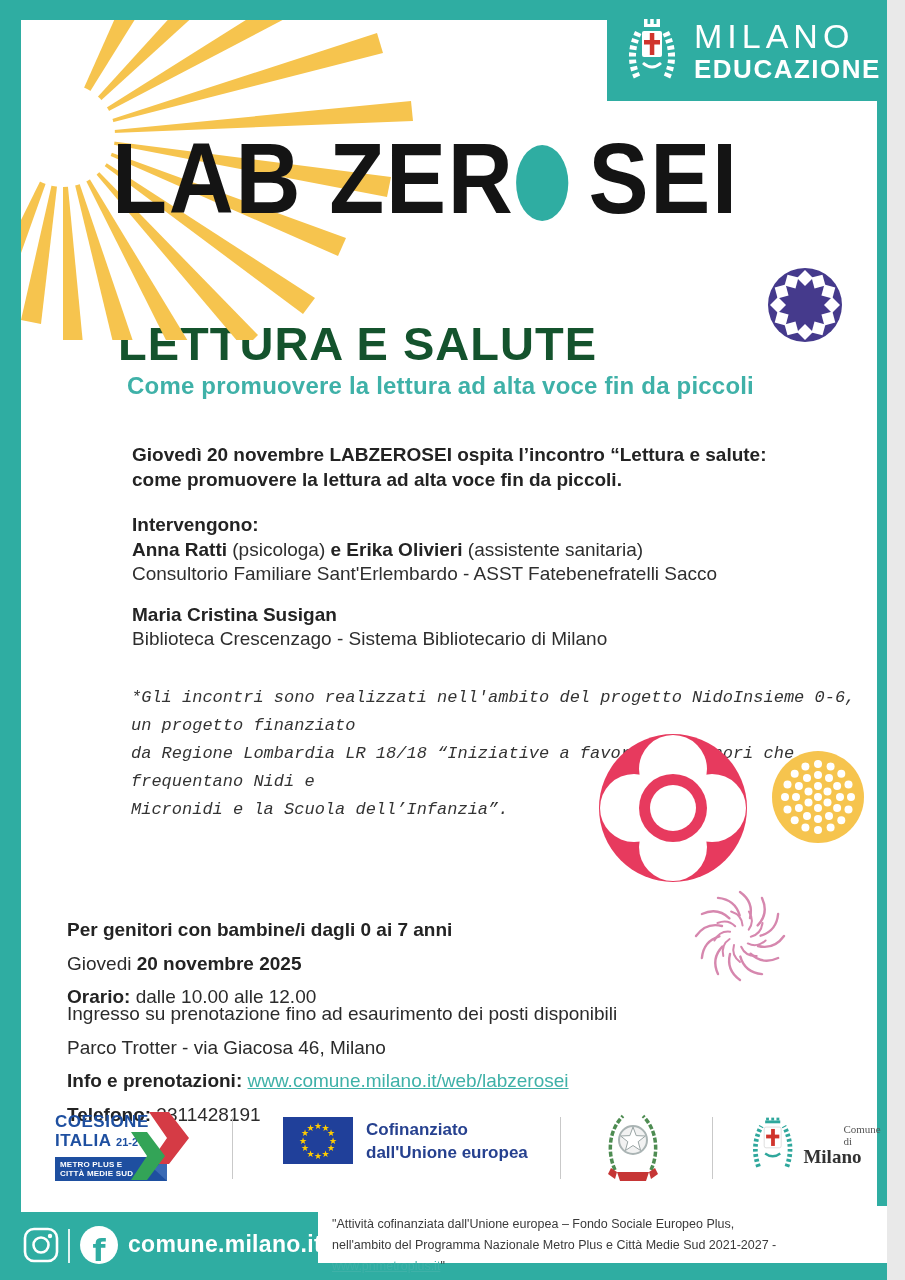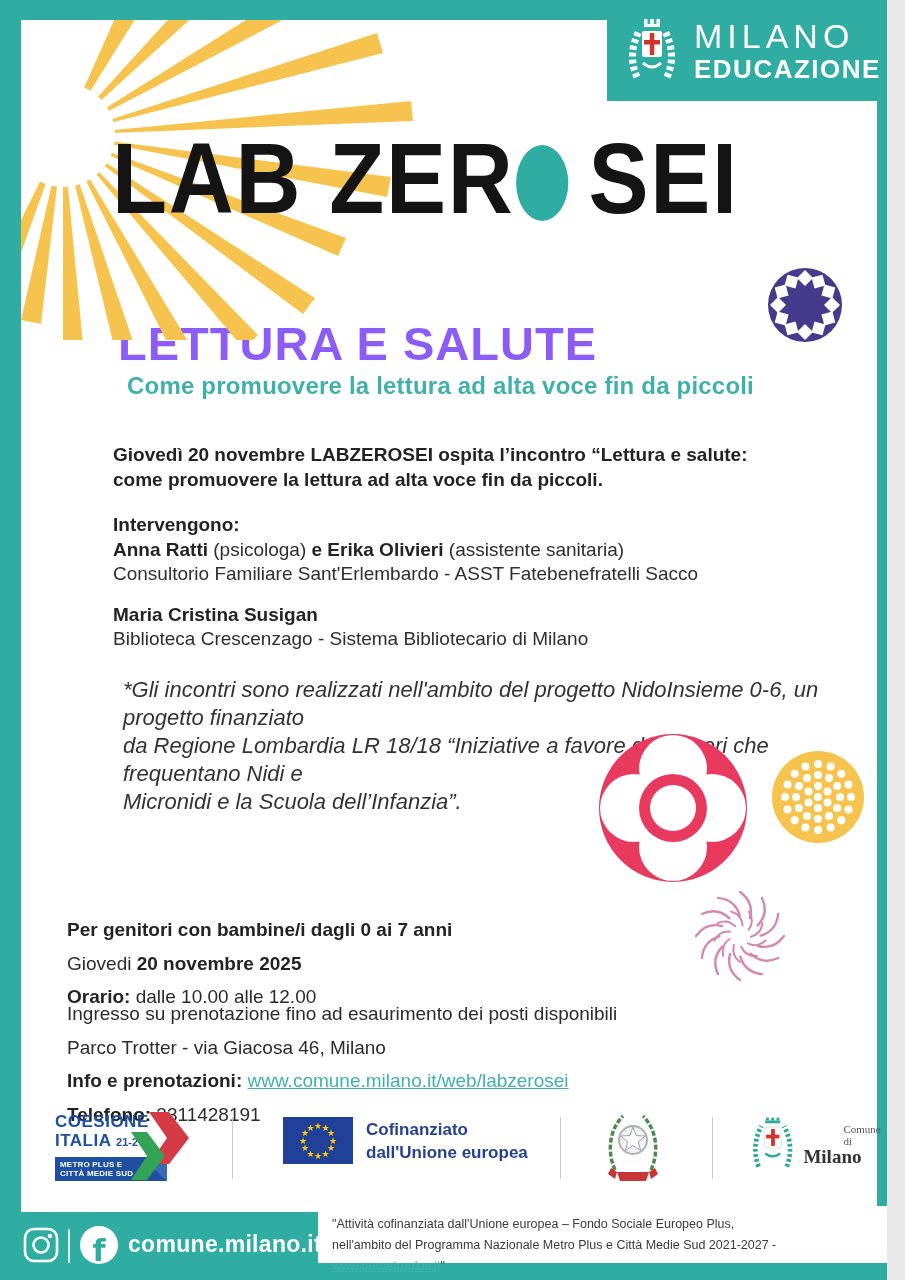--- a/index.html
+++ b/index.html
@@ -20,34 +20,34 @@
   .title{position:absolute;left:112px;top:120px;height:116px;display:flex;align-items:center;
          font-size:100px;font-weight:700;color:#141414;letter-spacing:2px;white-space:pre;
          transform:scaleX(.9);transform-origin:left center;z-index:2;}
   .odot{display:inline-block;width:58px;height:76px;background:#2fada2;border-radius:50%;
         margin:10px 4px 0 2px;}
   .sei{margin-left:18px;}
 
   .starburst{position:absolute;left:766px;top:266px;}
 
   .event-title{position:absolute;left:118px;top:316px;margin:0;font-size:47px;font-weight:700;
-               color:#8b5cf6;letter-spacing:1px;}
+               color:#14532d;letter-spacing:1px;}
   .event-subtitle{position:absolute;left:119px;top:372px;font-size:24px;font-weight:700;
                   color:#3fb1a8;letter-spacing:.2px;margin-left:8px;}
 
-  .txt{position:absolute;left:113px;margin:0;font-size:19px;color:#2e2e2e;line-height:25px;}
+  .txt{position:absolute;left:132px;margin:0;font-size:19px;color:#2e2e2e;line-height:25px;}
   .bold{font-weight:700;color:#232323;}
   .intro{top:442px;}
   .lbl{top:512px;}
   .names{top:537px;}
   .org1{top:561px;}
   .name3{top:602px;}
   .org2{top:626px;}
-  .footnote{position:absolute;left:119px;top:672px;margin:4px;font-size:22px;font-style:italic;
-            color:#333;line-height:28px;}
+  .footnote{position:absolute;left:119px;top:672px;margin:12px;font-size:17px;font-style:italic;
+            color:#333;line-height:28px;font-family:Liberation Mono, monospace;}
 
   .flower{position:absolute;left:598px;top:733px;}
   .dotsc{position:absolute;left:768px;top:747px;}
   .swirl{position:absolute;left:690px;top:886px;}
 
   .details{position:absolute;left:55px;font-size:19px;color:#2b2b2b;}
   .details p{margin:12px;line-height:21.5px;}
   .d1{top:907px;}
   .d2{top:991px;}
   .link{color:#3fb1a8;text-decoration:underline;font-weight:400;}

